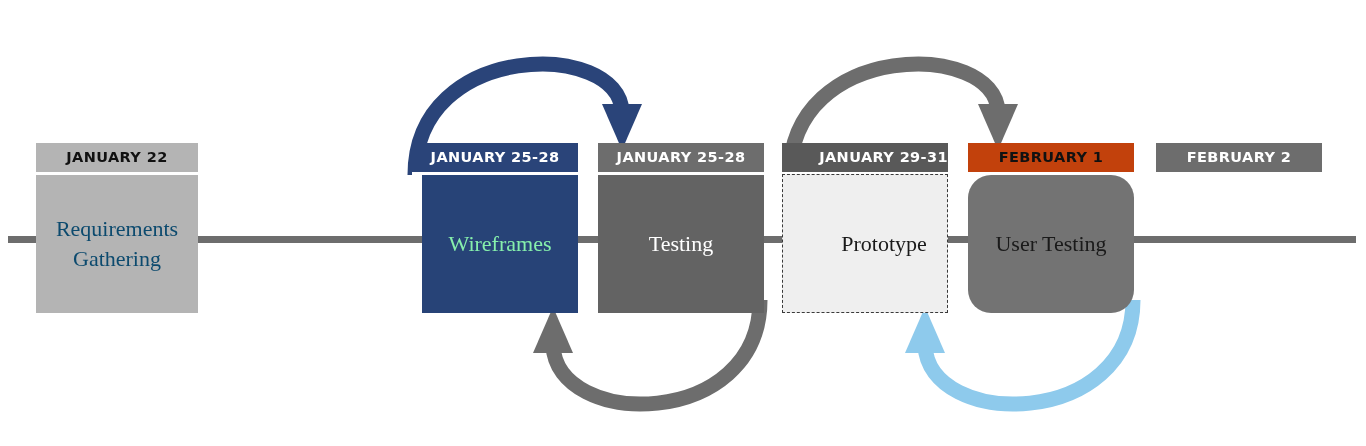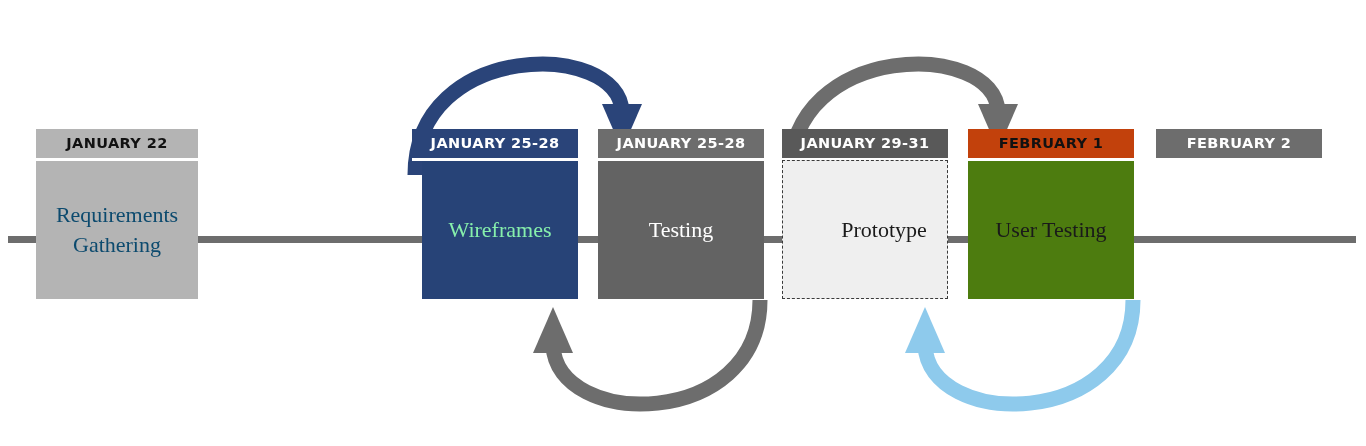--- a/index.html
+++ b/index.html
@@ -37,21 +37,21 @@
     position: absolute;
     left: 0; top: 0;
     width: 1366px;
     height: 446px;
     pointer-events: none;
   }
 
   
   .card {
     position: absolute;
-    top: 129px;
+    top: 143px;
     height: 216px;
     box-sizing: border-box;
   }
   .card-header {
     height: 29px;
     line-height: 29px;
     text-align: center;
     font-family: "DejaVu Sans", sans-serif;
     font-weight: bold;
     font-size: 14.5px;
@@ -82,33 +82,33 @@
 
   
   .v-navy .card-header { background: #2a4479; color: #ffffff; }
   .v-navy .card-body   { background: #274377; color: #86efac; margin-left: 10px; }
 
   
   .v-dark .card-header { background: #6d6d6d; color: #ffffff; }
   .v-dark .card-body   { background: #636363; color: #ffffff; }
 
   
-  .v-dashed .card-header { background: #595959; color: #ffffff; }
+  .v-dashed .card-header { background: #595959; color: #ffffff; text-align: right; }
   .v-dashed .card-divider { background: #ffffff; height: 2px; }
   .v-dashed .card-body {
     background: #efefef;
     color: #1a1a1a;
     border: 1.5px dashed #3a3a3a;
     height: 139px;
     padding-left: 44px;
   }
 
   
   .v-lblue .card-header { background: #c2410c; color: #111111; }
-  .v-lblue .card-body   { background: #4d7c0f; color: #1a1a1a; }
+  .v-lblue .card-body   { background: #737373; color: #1a1a1a; border-radius: 23px; }
 </style>
 </head>
 <body>
 
 <div id="canvas">
 
   <div class="spine"></div>
 
   <svg class="arrows" viewBox="0 0 1366 446">
 

